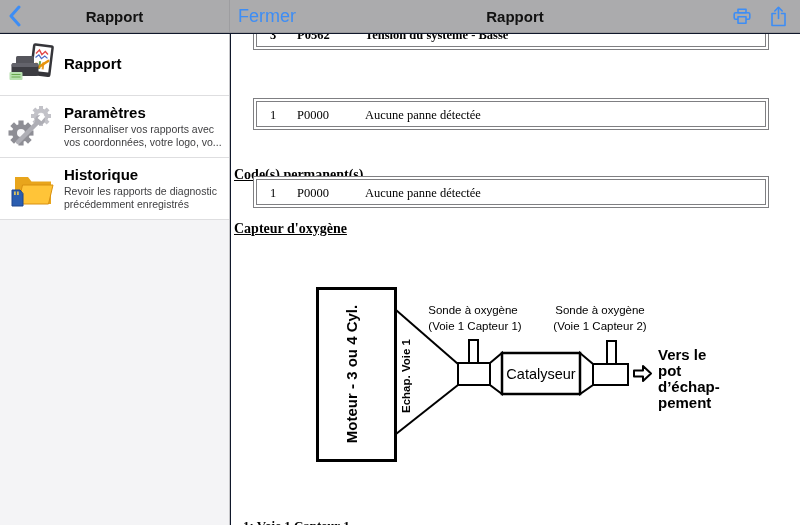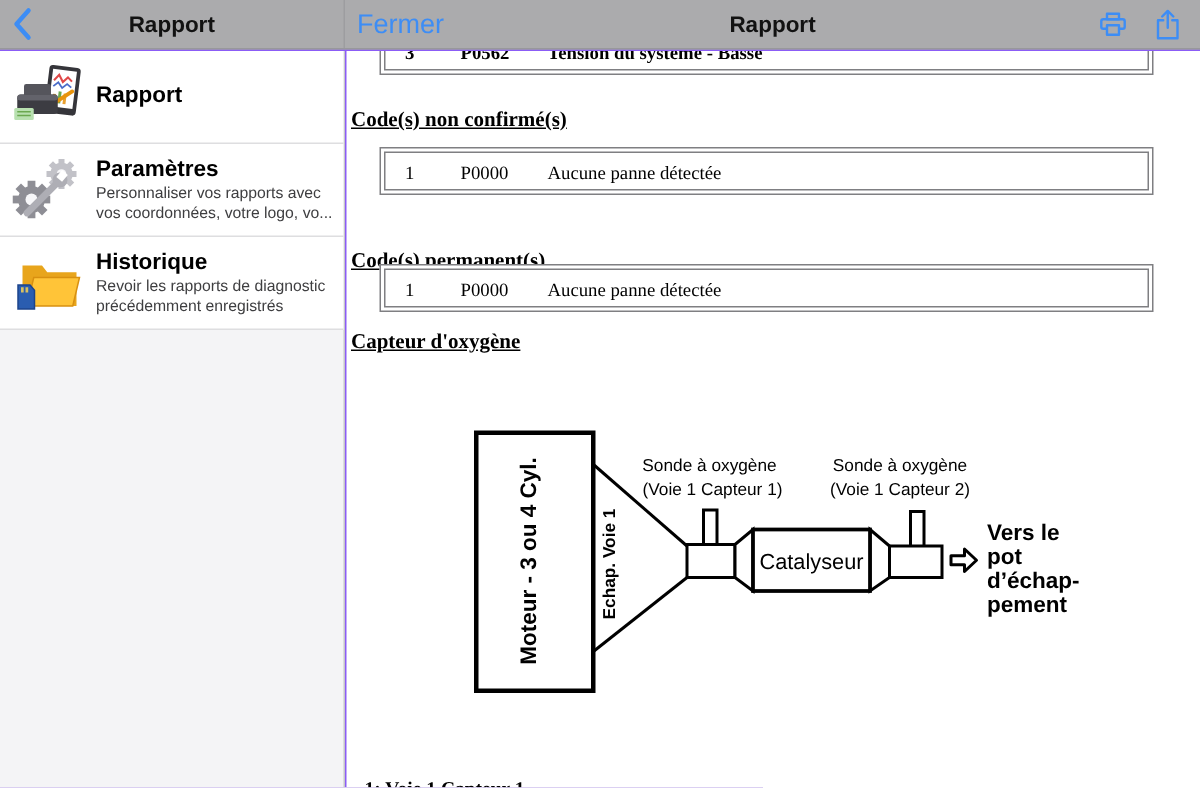--- a/index.html
+++ b/index.html
@@ -1,19 +1,19 @@
 <!DOCTYPE html>
 <html style="--accent: #3d8df5;"><head>
 <meta charset="utf-8">
 <style>
   * { margin:0; padding:0; box-sizing:border-box; }
   html,body { background:#e9e9e9; }
   .app {
     position:relative; width:800px; height:525px; overflow:hidden;
-    background:#8b5cf6; font-family:"Liberation Sans", sans-serif;
+    background:#0f172a; font-family:"Liberation Sans", sans-serif;
     -webkit-font-smoothing:antialiased;
   }
   
   .navbar { position:absolute; top:0; left:0; width:800px; height:33px;
     background:#ababad; border-bottom:1px solid #98989b; display:flex; }
   .nav-left { position:relative; width:230px; height:100%;
     border-right:1px solid #9d9da0; display:flex; align-items:center; }
   .nav-right { position:relative; flex:1; height:100%; display:flex; align-items:center; }
   .nav-title { position:absolute; left:0; right:0; text-align:center;
     font-size:15px; font-weight:bold; color:#121212; pointer-events:none; }
@@ -32,21 +32,21 @@
   .side-title { font-size:15px; font-weight:bold; color:#000; margin-bottom:2px; }
   .side-desc { font-size:10.5px; color:#3e3e40; line-height:1.25; width:158px; }
   
   .content { position:absolute; top:34px; left:231px; width:569px; height:491px;
     background:#fff; overflow:hidden; font-family:"Liberation Serif", serif; color:#000; }
   .ctable { position:absolute; left:22px; width:516px;
     border:1px solid #7f7f82; padding:2px; background:#fff; }
   .crow { position:relative; border:1px solid #7f7f82; height:26px; }
   .crow span { position:absolute; top:0; line-height:26px; font-size:12.5px; white-space:nowrap; }
   .col-num  { left:13px; }
-  .col-code { left:50px; }
+  .col-code { left:40px; }
   .col-desc { left:108px; }
   .bold-row span { font-weight:bold; }
   .rheading { position:absolute; left:3px; font-size:14px; font-weight:bold;
     text-decoration:underline; white-space:nowrap; }
   .footer-cut { position:absolute; left:12px; top:484px; font-size:13px; font-weight:bold; }
   
   .dg-label { font-family:"Liberation Sans", sans-serif; }
 </style>
 </head>
 <body>
@@ -178,21 +178,20 @@
   <div class="content">
 
     <div class="ctable" style="top:-16px;">
       <div class="crow bold-row">
         <span class="col-num">3</span>
         <span class="col-code">P0562</span>
         <span class="col-desc">Tension du système - Basse</span>
       </div>
     </div>
 
-    <div class="rheading" style="top:39px;">Code(s) non confirmé(s)</div>
 
     <div class="ctable" style="top:64px;">
       <div class="crow">
         <span class="col-num">1</span>
         <span class="col-code">P0000</span>
         <span class="col-desc">Aucune panne détectée</span>
       </div>
     </div>
 
     <div class="rheading" style="top:117px;margin-top:16px;">Code(s) permanent(s)</div>

